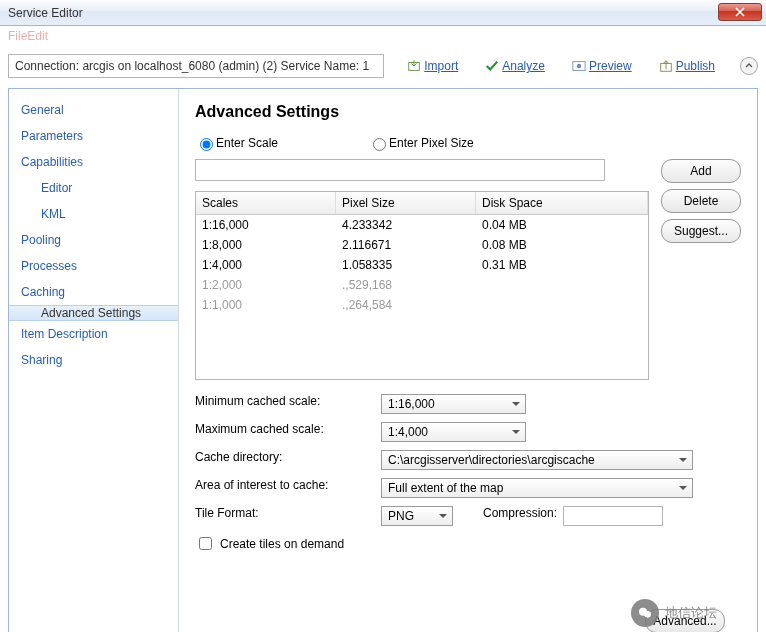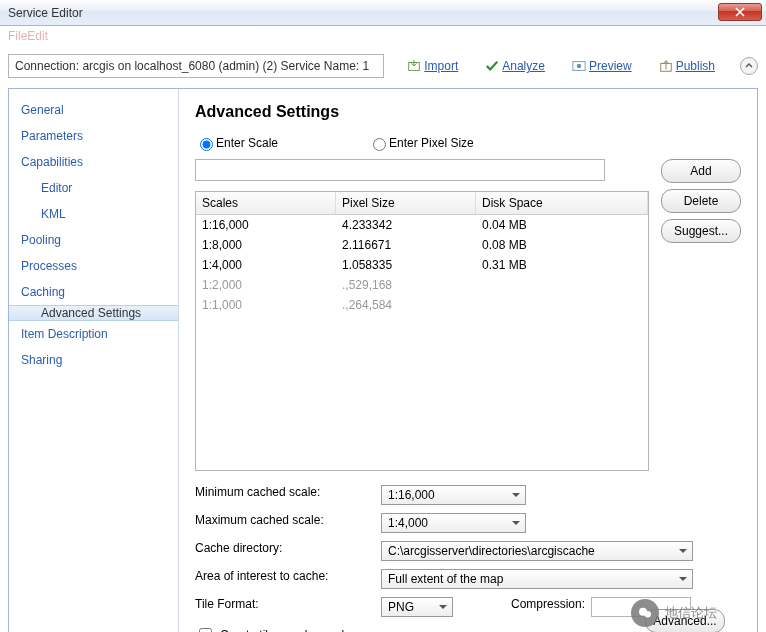--- a/index.html
+++ b/index.html
@@ -24,21 +24,21 @@
 .side-sub { padding: 6px 12px 6px 32px; color: #2a5db0; cursor: pointer; }
 .side-sel { background: linear-gradient(#e8f1fb,#d5e6f8); border-top:1px solid #b7d2ee; border-bottom:1px solid #b7d2ee; color:#333; padding-left:32px;}
 
 .content { flex: 1; padding: 14px 16px 10px 16px; position: relative; }
 h2 { margin: 0 0 14px 0; font-size: 16px; font-weight: 600; }
 .radio-row { display: flex; gap: 90px; margin-bottom: 8px; align-items:center;}
 .radio-row label { display:flex; align-items:center; gap:0; }
 .wide-input { width: 410px; border: 1px solid #b5b5b5; padding: 3px 4px; background:#fff; margin-bottom:10px;}
 
 .table-area { display:flex; gap:12px; }
-.table-box { flex:1; border:1px solid #b5b5b5; height:280px; background:#fff; }
+.table-box { flex:1; border:1px solid #b5b5b5; height:189px; background:#fff; }
 .thead { display:flex; background:linear-gradient(#fdfdfd,#eee); border-bottom:1px solid #ccc; }
 .th { padding:4px 6px; border-right:1px solid #ddd; }
 .th1{width:140px}.th2{width:140px}.th3{flex:1}
 .trow { display:flex; padding:2px 0; }
 .td { padding:1px 6px; }
 .trow.dim .td { color:#999; }
 .btn-col { display:flex; flex-direction:column; gap:6px; }
 .btn { width:80px; padding:4px 0; text-align:center; background:linear-gradient(#fdfdfd,#e8e8e8); border:1px solid #9a9a9a; border-radius:11px; cursor:pointer; }
 
 .form-grid { margin-top:14px; }
@@ -196,21 +196,21 @@
           <span class="flabel">Cache directory:</span>
           <span class="select sel-lg">C:\arcgisserver\directories\arcgiscache</span>
         </div>
       <div class="frow">
           <span class="flabel">Area of interest to cache:</span>
           <span class="select sel-lg">Full extent of the map</span>
         </div>
       <div class="frow">
         <span class="flabel">Tile Format:</span>
         <span class="select" style="width:72px">PNG</span>
-        <span style="margin-left:58px;margin-right:6px">Compression:</span>
+        <span style="margin-left:30px;margin-right:6px">Compression:</span>
         <input class="tiny-input" style="">
       </div>
       <div class="chk-row">
           <input type="checkbox" style="">
           <span>Create tiles on demand</span>
         </div>
     </div>
 
     <div class="btn footer-btn">Advanced...</div>
 

